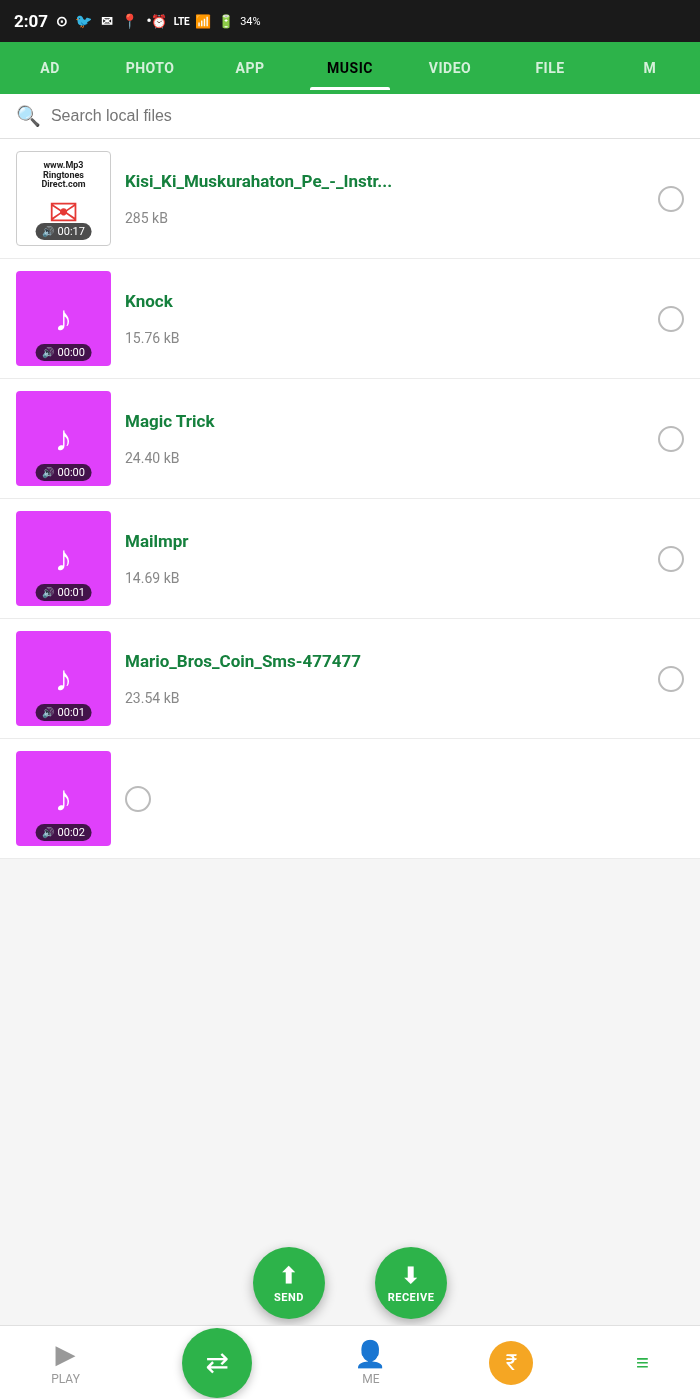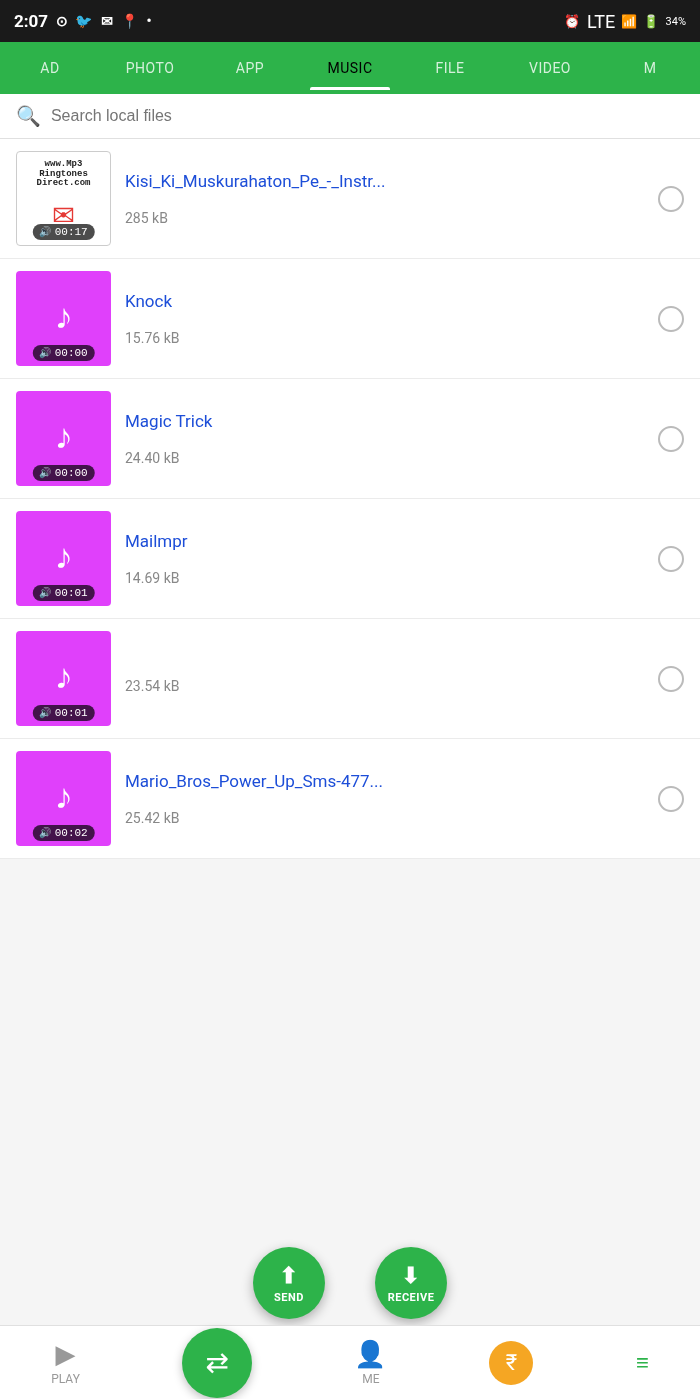--- a/index.html
+++ b/index.html
@@ -9,21 +9,20 @@
       font-family: 'Roboto', Arial, sans-serif;
       background: #f5f5f5;
       overflow-x: hidden;
     }
 
     
     .status-bar {
       background: #1a1a1a;
       color: white;
       display: flex;
-      justify-content: space-between;
       align-items: center;
       padding: 6px 14px;
       height: 42px;
     }
     .status-left {
       display: flex;
       align-items: center;
       gap: 8px;
       font-size: 17px;
       font-weight: bold;
@@ -41,21 +40,21 @@
       display: flex;
       align-items: center;
       height: 52px;
       overflow: hidden;
     }
     .nav-tab {
       flex: 1;
       text-align: center;
       color: rgba(255,255,255,0.8);
       font-size: 14px;
-      font-weight: 400;
+      font-weight: 700;
       letter-spacing: 0.5px;
       padding: 14px 6px;
       cursor: pointer;
       position: relative;
       text-transform: uppercase;
     }
     .nav-tab.active {
       color: #000000;
     }
     .nav-tab.active::after {
@@ -106,21 +105,20 @@
       width: 95px;
       height: 95px;
       background: #e040fb;
       border-radius: 4px;
       display: flex;
       flex-direction: column;
       align-items: center;
       justify-content: center;
       flex-shrink: 0;
       position: relative;
-      font-family: Liberation Mono, monospace;
     }
     .file-thumb.ringtones-thumb {
       background: white;
       border: 1px solid #ccc;
       overflow: hidden;
       padding: 4px;
     }
     .ringtones-label {
       font-size: 9px;
       font-weight: bold;
@@ -158,22 +156,22 @@
     }
 
     .file-info {
       flex: 1;
       display: flex;
       flex-direction: column;
       gap: 5px;
     }
     .file-name {
       font-size: 17px;
-      color: #1d4ed8;
-      font-weight: 400;
+      color: #15803d;
+      font-weight: 700;
     }
     .file-size {
       font-size: 14px;
       color: #888;
       margin-top: 14px;
     }
 
     .radio-btn {
       width: 26px;
       height: 26px;
@@ -281,34 +279,34 @@
   <div class="status-left">
     <span>2:07</span>
     <span style="font-size:14px;">⊙</span>
     <span style="font-size:14px;">🐦</span>
     <span style="font-size:14px;">✉</span>
     <span style="font-size:14px;">📍</span>
     <span style="font-size:14px;">•</span>
   </div>
   <div class="status-right">
     <span>⏰</span>
-    <span style="font-size:18px;font-weight:normal;">LTE</span>
+    <span style="font-size:10px;font-weight:bold;">LTE</span>
     <span>📶</span>
     <span>🔋</span>
     <span style="font-size:11px;">34%</span>
   </div>
 </div>
 
 <div class="nav-tabs">
   <div class="nav-tab">AD</div>
   <div class="nav-tab">PHOTO</div>
   <div class="nav-tab">APP</div>
   <div class="nav-tab active">MUSIC</div>
+  <div class="nav-tab">VIDEO</div>
   <div class="nav-tab">FILE</div>
-  <div class="nav-tab">VIDEO</div>
   <div class="nav-tab">M</div>
 </div>
 
 <div class="search-bar">
   <span style="font-size:20px; color:#888;">🔍</span>
   <input class="search-input" type="text" placeholder="Search local files" style="">
 </div>
 
 <div class="file-list">
 
@@ -379,36 +377,33 @@
 
   <div class="file-item">
     <div class="file-thumb">
       <span class="music-note">♪</span>
       <div class="duration-badge">
         <span class="speaker-icon">🔊</span>
         <span>00:01</span>
       </div>
     </div>
     <div class="file-info">
+      <span class="file-name">Mario_Bros_Coin_Sms-477477</span>
       <span class="file-size">23.54 kB</span>
     </div>
     <div class="radio-btn"></div>
   </div>
 
   <div class="file-item">
     <div class="file-thumb">
       <span class="music-note">♪</span>
       <div class="duration-badge">
         <span class="speaker-icon">🔊</span>
         <span>00:02</span>
       </div>
-    </div>
-    <div class="file-info">
-      <span class="file-name">Mario_Bros_Power_Up_Sms-477...</span>
-      <span class="file-size">25.42 kB</span>
     </div>
     <div class="radio-btn"></div>
   </div>
 
 </div>
 
 <div class="content-spacer"></div>
 
 <div class="fab-row">
   <div class="fab-btn">

